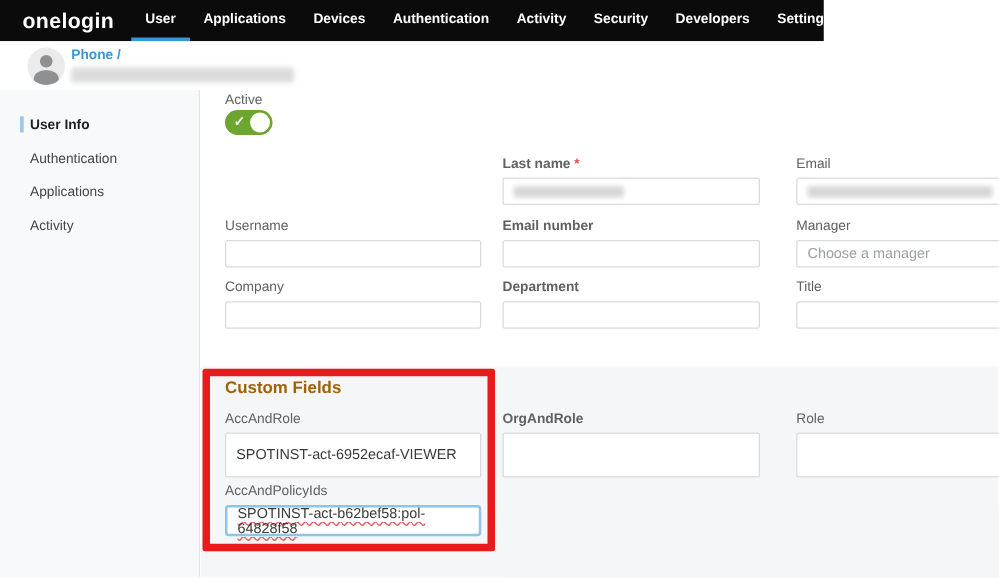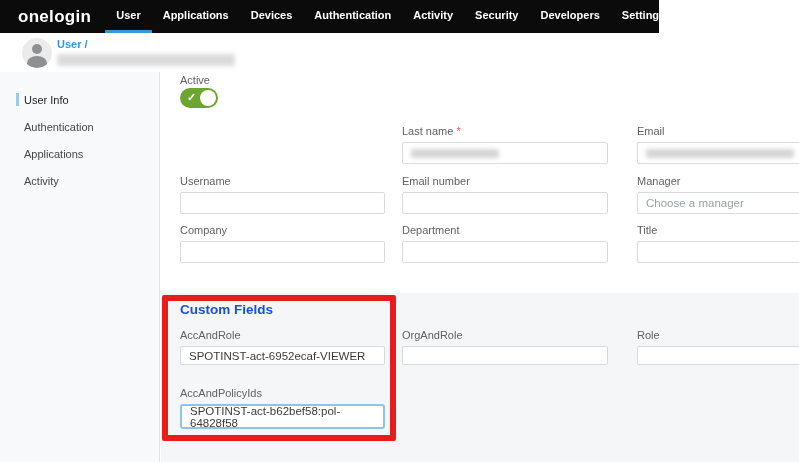--- a/index.html
+++ b/index.html
@@ -18,45 +18,45 @@
   .header { position:absolute; left:0; top:33px; width:799px; height:39px; background:#ffffff; }
   .avatar { position:absolute; left:22px; top:5px; width:30px; height:30px; border-radius:50%; background:#ebebeb; overflow:hidden; }
   .avatar .head { position:absolute; left:10px; top:6px; width:10px; height:10px; border-radius:50%; background:#8f9091; }
   .avatar .shoulders { position:absolute; left:5px; top:18px; width:20px; height:14px; border-radius:50% 50% 0 0; background:#8f9091; }
   .breadcrumb { position:absolute; left:57px; top:5px; font-size:11px; color:#3598d4; font-weight:700; cursor:pointer; }
   .redact-name { position:absolute; left:57px; top:21px; width:178px; height:12px; background:#c9c9c9; border-radius:2px; filter:blur(2px); opacity:.65; }
 
   
   .sidebar { position:absolute; left:0; top:72px; width:160px; height:390px; background:#f8f9fa; border-right:1px solid #e3e5e6; padding-top:14px; }
   .side-item { position:relative; height:27px; display:flex; align-items:center; padding-left:24px; font-size:11px; color:#454545; cursor:pointer; }
-  .side-item.active { font-weight:400; color:#1e1e1e; }
+  .side-item.active { font-weight:700; color:#1e1e1e; }
   .side-item.active .side-bar-ind { position:absolute; left:16px; top:7px; width:3px; height:13px; background:#9ec9e8; }
 
   .main { position:absolute; left:161px; top:72px; width:638px; height:390px; background:#ffffff; }
   .custom-band { position:absolute; left:161px; top:293px; width:638px; height:169px; background:#f4f6f7; }
 
   
   .flabel { display:block; font-size:11px; line-height:13px; color:#616161; margin-bottom:0; }
   .req { color:#e25050; margin-left:3px; }
   .field { position:absolute; }
-  .c1 { left:180px; } .c2 { left:402px; } .c3 { left:625px;margin-left:12px; }
+  .c1 { left:180px; } .c2 { left:402px;font-weight:bold; } .c3 { left:625px;margin-left:12px; }
   .r-active { top:74px; }
   .r1 { top:125px; } .r2 { top:175px; } .r3 { top:224px; }
-  .cf-head { position:absolute; left:180px; top:302px; font-size:13.5px; font-weight:700; color:#1d4ed8; }
+  .cf-head { position:absolute; left:180px; top:302px; font-size:13.5px; font-weight:700; color:#a16207; }
   .cfr1 { top:329px; } .cfr2 { top:387px; }
 
   .inputbox { margin-top:4px; height:22px; background:#ffffff; border:1px solid #d8dadb; border-radius:2px; display:flex; align-items:center; padding-left:8px; font-size:11.5px; color:#3a3a3a; cursor:text; }
   .c1 .inputbox { width:205px; } .c2 .inputbox { width:206px; } .c3 .inputbox { width:168px; }
-  .cfbox { height:19px; }
+  .cfbox { height:36px; }
   .placeholder { color:#9aa0a3; }
   .redact-val { height:9px; background:#c4c4c4; border-radius:2px; filter:blur(2px); opacity:.7; }
   .w1 { width:58px; } .w2 { width:88px; } .w3 { width:148px; }
 
   .focusbox { border:2px solid #8cc5e8; height:25px; border-radius:3px; }
-  .squiggle { text-decoration-style: wavy; text-decoration-color:#e35b5b; text-decoration-thickness:1px; text-underline-offset:3px; }
+  .squiggle { text-decoration: underline; text-decoration-style: wavy; text-decoration-color:#e35b5b; text-decoration-thickness:1px; text-underline-offset:3px; }
 
   
   .toggle { position:absolute; left:180px; top:88px; width:38px; height:20px; border-radius:10px; background:#6ca52f; cursor:pointer; }
   .toggle .check { position:absolute; left:7px; top:3px; color:#ffffff; font-size:11px; font-weight:700; }
   .toggle .knob { position:absolute; right:2px; top:2px; width:16px; height:16px; border-radius:50%; background:#ffffff; }
 
   
   .redbox { position:absolute; left:162px; top:295px; width:234px; height:146px; border:6px solid #e81c1c; border-radius:2px; pointer-events:none; }
 </style>
 </head>
@@ -76,21 +76,21 @@
       <div class="nav-item">Developers</div>
       <div class="nav-item">Settings</div>
     </div>
   </div>
 
   <div class="header">
     <div class="avatar">
       <div class="head"></div>
       <div class="shoulders"></div>
     </div>
-    <div class="breadcrumb">User /</div>
+    <div class="breadcrumb">Phone /</div>
     <div class="redact-name"></div>
   </div>
 
   <div class="sidebar">
     <div class="side-item active">
       <span class="side-bar-ind"></span>
       <span>User Info</span>
     </div>
     <div class="side-item">
       <span>Authentication</span>

